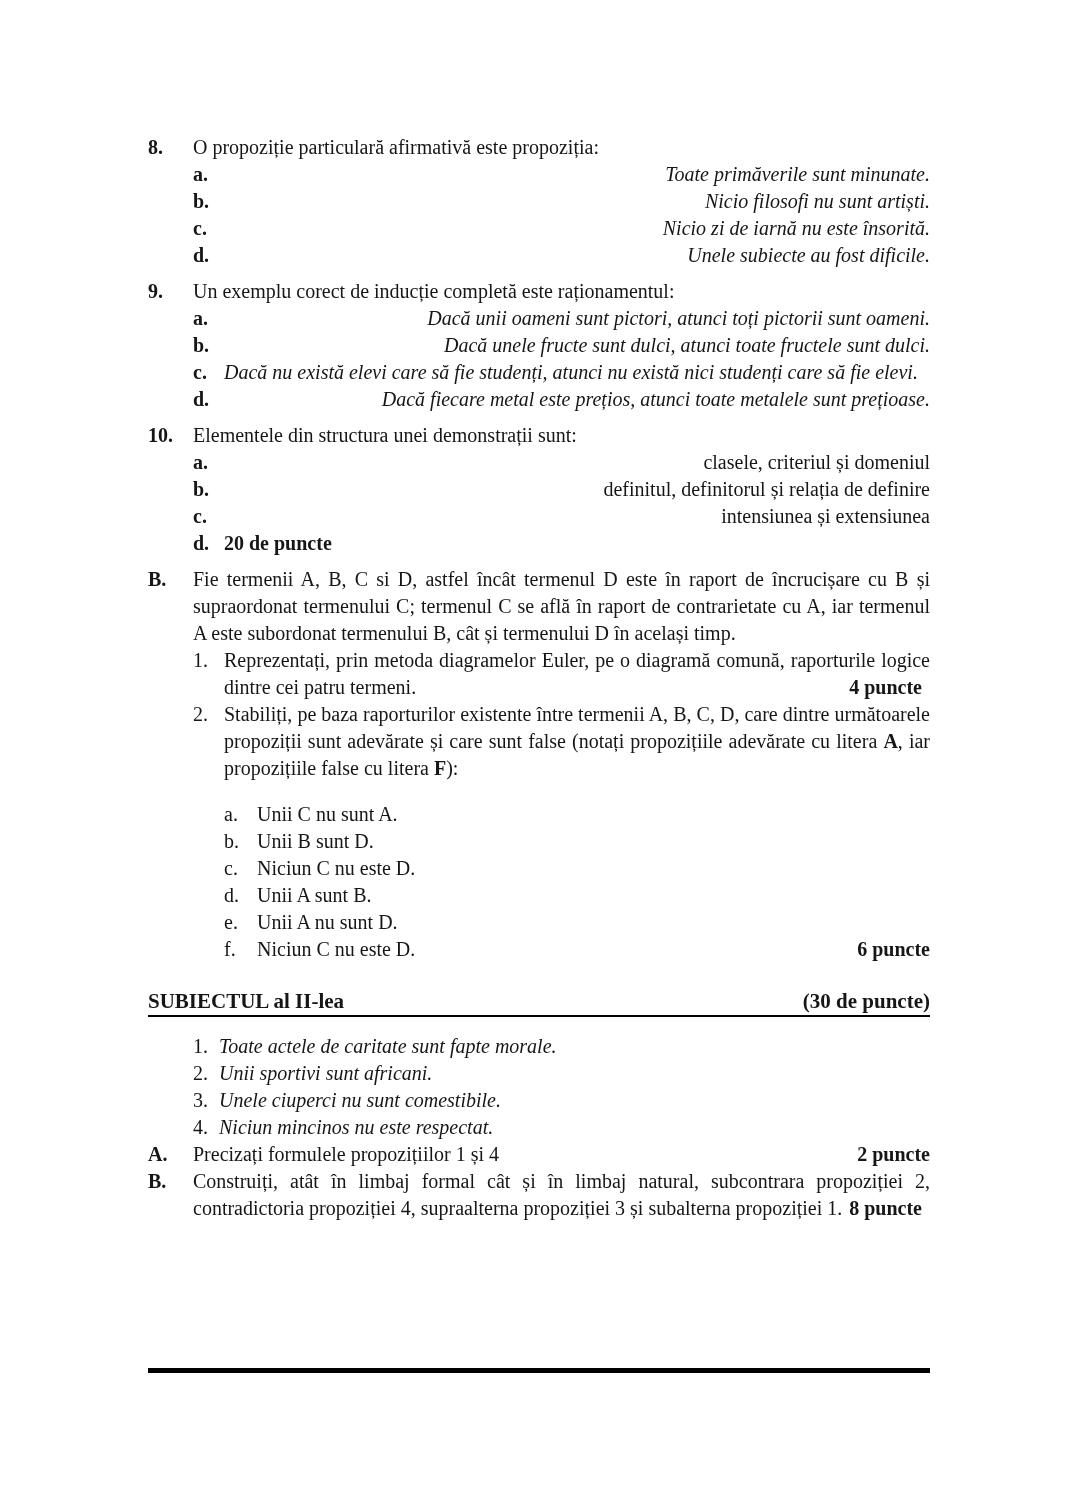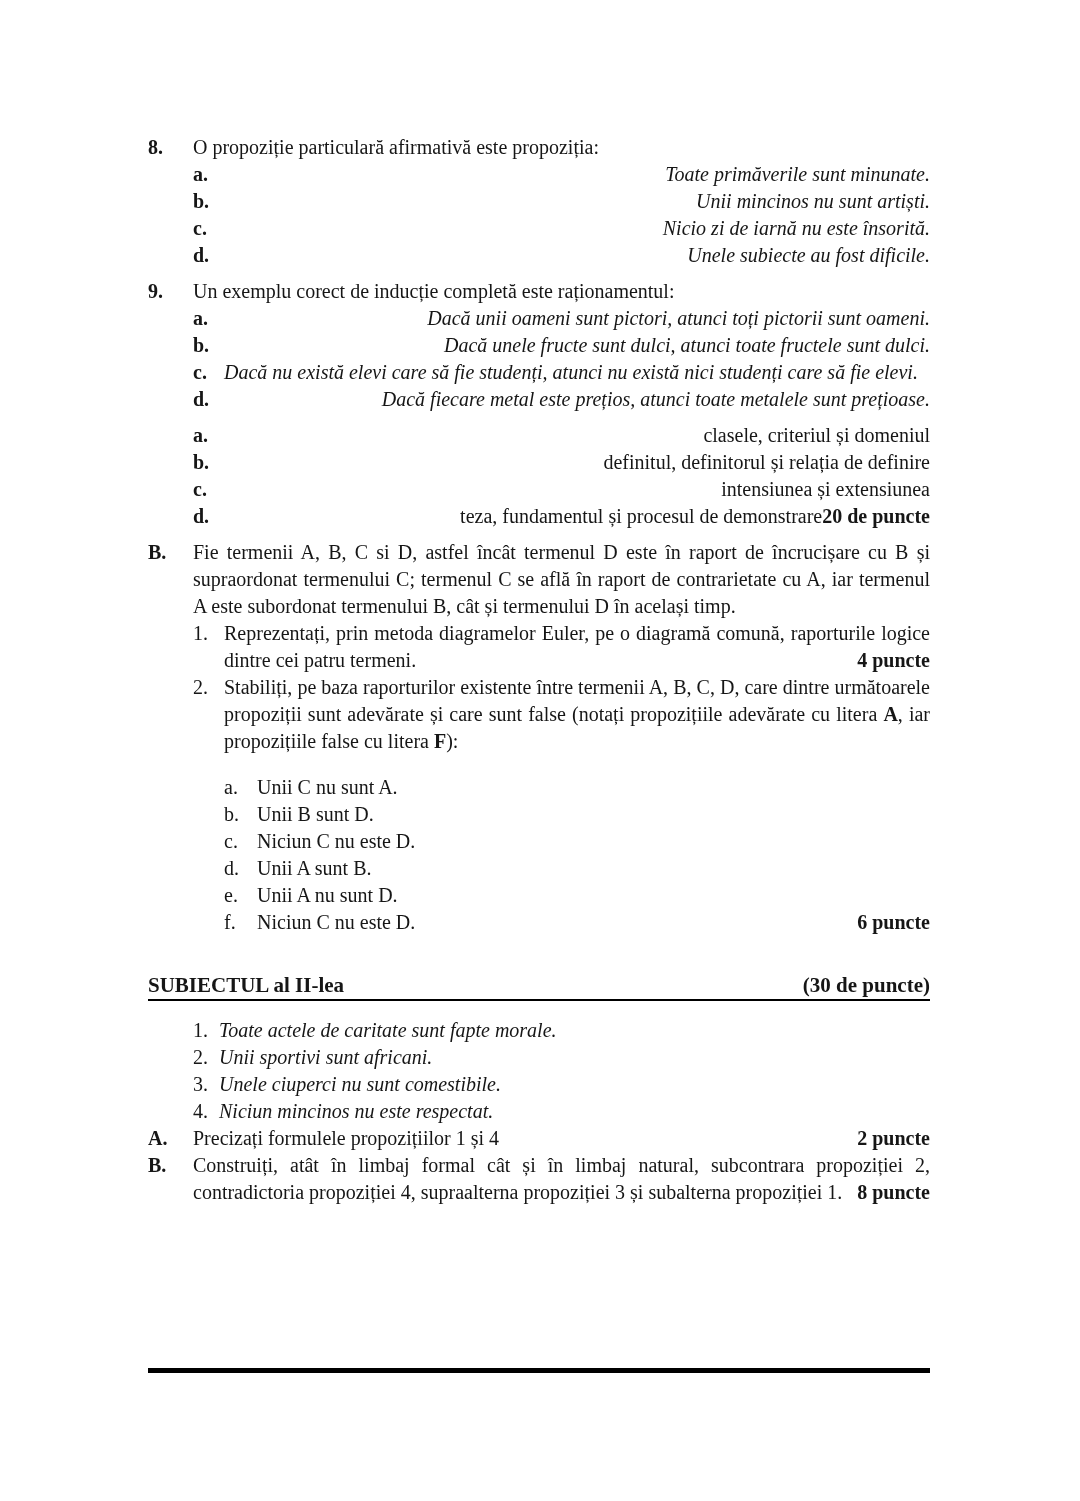--- a/index.html
+++ b/index.html
@@ -14,37 +14,37 @@
   .q-row{display:flex;}
   .q-num{width:45px;flex-shrink:0;font-weight:bold;}
   .q-text{flex:1;}
   .opt-row{display:flex;margin-left:45px;}
   .opt-letter{width:31px;flex-shrink:0;font-weight:bold;}
   .opt-text{flex:1;text-align:right;}
   .italic{font-style:italic;}
   .justify{text-align:justify;}
   .points{font-weight:bold;white-space:nowrap;}
   .rel{position:relative;}
-  .points-abs{position:absolute;right:0;bottom:0;font-weight:bold;white-space:nowrap;}
+  .points-abs{position:absolute;right:8px;bottom:0;font-weight:bold;white-space:nowrap;}
   .question{margin-bottom:9px;}
   .part{margin-bottom:0;}
 
   .sub-item{display:flex;margin-left:45px;}
   .sub-num{width:31px;flex-shrink:0;}
   .sub-text{flex:1;}
   .sub-options{margin-left:76px;margin-top:19px;}
   .sub-opt-row{display:flex;}
   .sub-opt-letter{width:33px;flex-shrink:0;}
   .sub-opt-text{flex:1;}
 
   .section-heading{
     display:flex;justify-content:space-between;align-items:flex-start;
     font-weight:bold;font-size:21px;
     border-bottom:2px solid #000;
-    margin-top:36px;margin-bottom:16px;
+    margin-top:25px;margin-bottom:16px;
   }
   .sec2-intro{margin-left:45px;}
   .prop-row{display:flex;margin-left:45px;}
   .prop-num{width:26px;flex-shrink:0;}
   .prop-text{flex:1;font-style:italic;}
 
   .footer{position:absolute;left:148px;right:150px;top:1368px;}
   .footer-rule{height:5px;background:#000;}
   .footer-text{margin-top:7px;text-align:right;font-size:20px;}
   .footer-title{font-style:italic;letter-spacing:3px;}
@@ -61,21 +61,21 @@
       <div class="q-row">
         <span class="q-num">8.</span>
         <div class="q-text">O propoziție particulară afirmativă este propoziția:</div>
       </div>
       <div class="opt-row">
         <span class="opt-letter">a.</span>
         <div class="opt-text italic">Toate primăverile sunt minunate.</div>
       </div>
       <div class="opt-row">
         <span class="opt-letter">b.</span>
-        <div class="opt-text italic">Unii mincinos nu sunt artiști.</div>
+        <div class="opt-text italic">Nicio filosofi nu sunt artiști.</div>
       </div>
       <div class="opt-row">
         <span class="opt-letter">c.</span>
         <div class="opt-text italic">Nicio zi de iarnă nu este însorită.</div>
       </div>
       <div class="opt-row">
         <span class="opt-letter">d.</span>
         <div class="opt-text italic">Unele subiecte au fost dificile.</div>
       </div>
     </section>
@@ -97,35 +97,38 @@
         <span class="opt-letter">c.</span>
         <div class="opt-text italic justify">Dacă nu există elevi care să fie studenți, atunci nu există nici studenți care să fie elevi.</div>
       </div>
       <div class="opt-row">
         <span class="opt-letter">d.</span>
         <div class="opt-text italic">Dacă fiecare metal este prețios, atunci toate metalele sunt prețioase.</div>
       </div>
     </section>
 
     <section class="question">
+      <div class="q-row">
+        <span class="q-num">10.</span>
+        <div class="q-text">Elementele din structura unei demonstrații sunt:</div>
+      </div>
       <div class="opt-row">
         <span class="opt-letter">a.</span>
         <div class="opt-text">clasele, criteriul și domeniul</div>
       </div>
       <div class="opt-row">
         <span class="opt-letter">b.</span>
         <div class="opt-text">definitul, definitorul și relația de definire</div>
       </div>
       <div class="opt-row">
         <span class="opt-letter">c.</span>
         <div class="opt-text">intensiunea și extensiunea</div>
       </div>
       <div class="opt-row">
         <span class="opt-letter">d.</span>
-        <div class="opt-text">teza, fundamentul și procesul de demonstrare</div>
         <span class="points">20 de puncte</span>
       </div>
     </section>
 
     <section class="part">
       <div class="q-row">
         <span class="q-num">B.</span>
         <div class="q-text justify">Fie termenii A, B, C si D, astfel încât termenul D este în raport de încrucișare cu B și supraordonat termenului C; termenul C se află în raport de contrarietate cu A, iar termenul A este subordonat termenului B, cât și termenului D în același timp.</div>
       </div>
 

